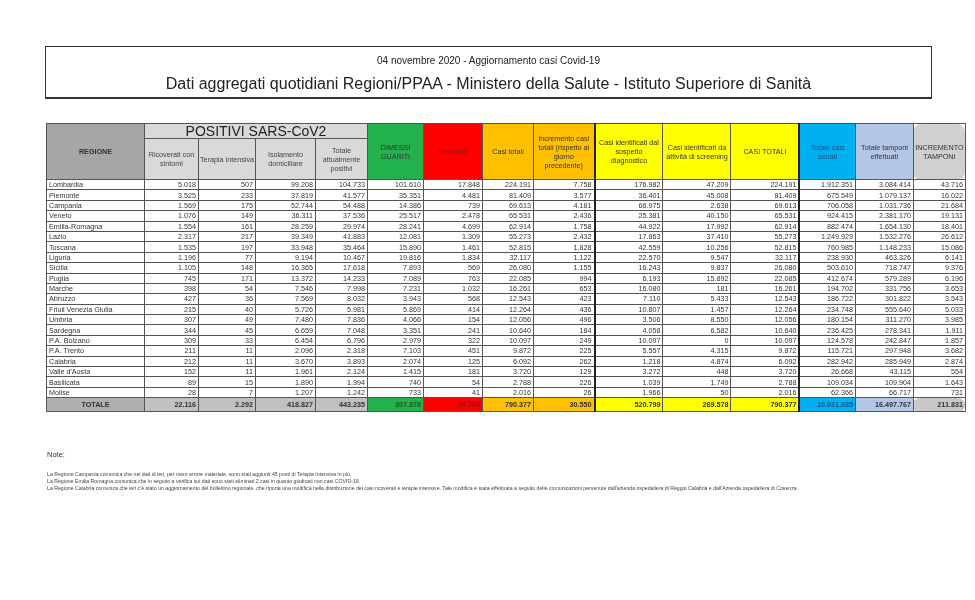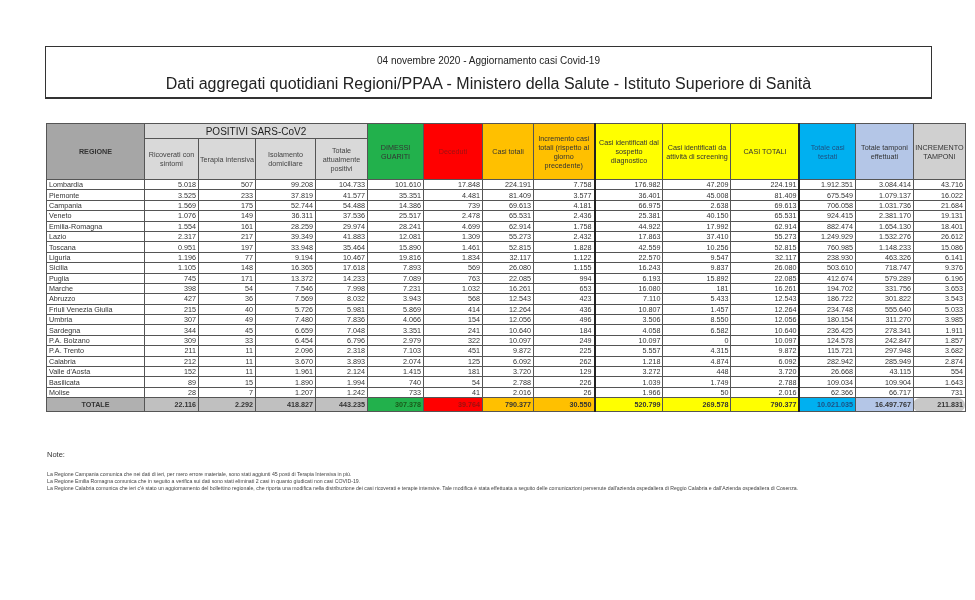--- a/index.html
+++ b/index.html
@@ -3,30 +3,30 @@
 <meta charset="utf-8">
 <style>
   html, body { margin:0; padding:0; background:#ffffff; }
   body { width:975px; height:600px; position:relative; font-family:"Liberation Sans", sans-serif; color:#222; overflow:hidden; }
   .title-box { position:absolute; left:45px; top:46px; width:885px; height:50px; border:1px solid #333; border-bottom-width:2px; text-align:center; }
   .title-box .t1 { font-size:10px; margin-top:8px; color:#222; }
   .title-box .t2 { font-size:16px; margin-top:9px; color:#222; }
   table.data { position:absolute; left:46px; top:123px; border-collapse:collapse; table-layout:fixed; font-size:7.2px; }
   table.data td, table.data th { border:1px solid #555; padding:0 2px; height:9.4px; line-height:9px; white-space:nowrap; overflow:hidden; }
   table.data th { font-weight:normal; text-align:center; vertical-align:middle; white-space:normal; line-height:9px; padding:0 1px; }
-  th.grp { background:#d9d9d9; font-weight:normal; font-size:10px; height:14px !important; }
+  th.grp { background:#d9d9d9; font-weight:normal; font-size:14px; height:14px !important; }
   th.sub { background:#d9d9d9; height:40px !important; color:#444; }
   th.reg { background:#a6a6a6; font-weight:bold !important; color:#333; }
   th.green { background:#22b14c; color:#333; }
   th.red { background:#ff0000; color:#a01010; }
   th.orange { background:#ffc000; color:#333; }
   th.yellow { background:#ffff00; color:#333; }
   th.blue { background:#00b0f0; color:#1d4f80; }
   th.lblue { background:#b4c6e7; color:#333;margin-left:40px; }
-  th.grey { background:#d0d0d0; color:#333; }
+  th.grey { background:#d0d0d0; color:#333;border-radius:8px; }
   td.name { text-align:left; color:#333; }
   td.num { text-align:right; color:#333; }
   tr.total td { background:#c0c0c0; font-weight:bold; height:13px; text-align:right; color:#333; }
   tr.total td.tname { text-align:center; background:#b0b0b0; }
   tr.total td.green { background:#22b14c; color:#1a5a1a; }
   tr.total td.red { background:#ff0000; color:#9a1010; }
   tr.total td.orange { background:#ffc000; color:#333; }
   tr.total td.yellow { background:#ffff00; color:#333;padding-left:39px; }
   tr.total td.blue { background:#00b0f0; color:#1d4f80; }
   tr.total td.lblue { background:#b4c6e7; color:#333; }
@@ -182,21 +182,21 @@
         <td class="num">2.432</td>
         <td class="num thick-l">17.863</td>
         <td class="num">37.410</td>
         <td class="num">55.273</td>
         <td class="num thick-l">1.249.929</td>
         <td class="num">1.532.276</td>
         <td class="num">26.612</td>
       </tr>
       <tr>
         <td class="name">Toscana</td>
-        <td class="num">0.951</td>
+        <td class="num">1.535</td>
         <td class="num">197</td>
         <td class="num">33.948</td>
         <td class="num">35.464</td>
         <td class="num">15.890</td>
         <td class="num">1.461</td>
         <td class="num">52.815</td>
         <td class="num">1.828</td>
         <td class="num thick-l">42.559</td>
         <td class="num">10.256</td>
         <td class="num">52.815</td>

